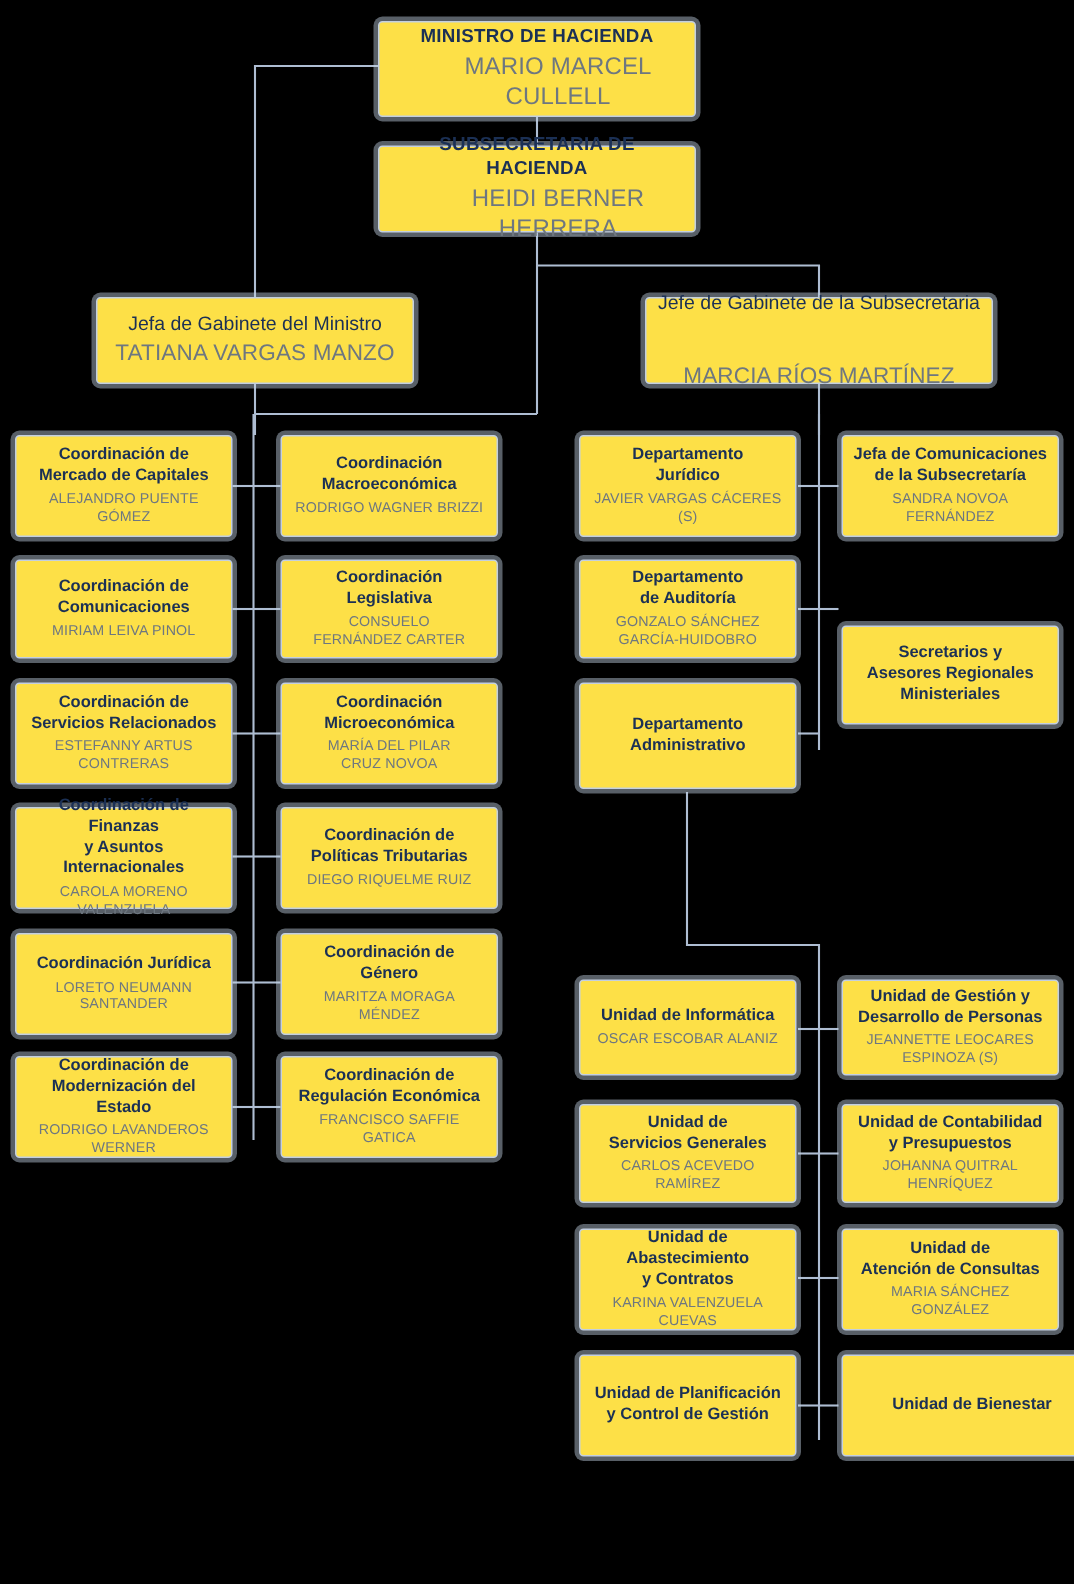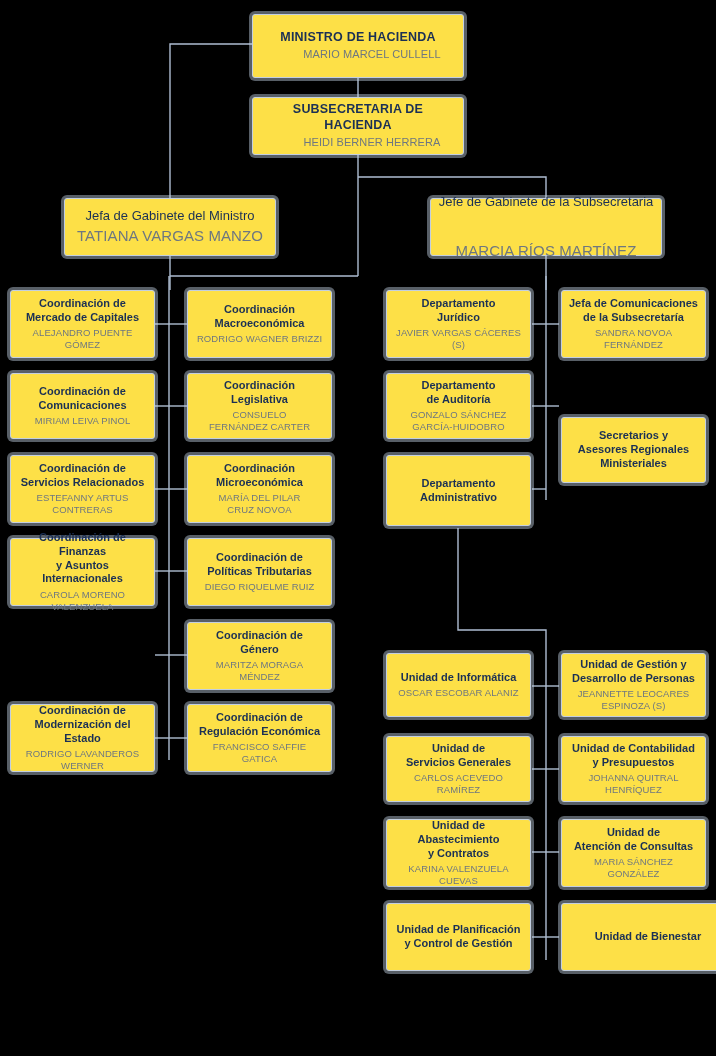--- a/index.html
+++ b/index.html
@@ -50,21 +50,21 @@
     line-height: 1.25;
   }
   .node .person {
     color: #6e7780;
     line-height: 1.25;
     margin-top: 3px;
     letter-spacing: 0.1px;
   }
   
   .tier-top .title { font-size: 12.5px; letter-spacing: 0.2px; }
-  .tier-top .person { font-size: 11px; margin-left: 28px; }
+  .tier-top .person { font-size: 16px; margin-left: 28px; }
 
   .tier-cabinet .title { font-size: 13px; font-weight: normal; }
   .tier-cabinet .person { font-size: 15px; }
 
   .tier-unit .title { font-size: 11px; }
   .tier-unit .person { font-size: 9.5px; }
 </style>
 </head>
 <body>
 
@@ -156,20 +156,24 @@
   <div class="node tier-unit" style="left:10px; top:455px; width:145px; height:68px;">
     <div class="title">Coordinación de<br>Servicios Relacionados</div>
     <div class="person">ESTEFANNY ARTUS<br>CONTRERAS</div>
   </div>
 
   <div class="node tier-unit" style="left:10px; top:538px; width:145px; height:68px;">
     <div class="title">Coordinación de Finanzas<br>y Asuntos Internacionales</div>
     <div class="person">CAROLA MORENO<br>VALENZUELA</div>
   </div>
 
+  <div class="node tier-unit" style="left:10px; top:622px; width:145px; height:68px;">
+    <div class="title">Coordinación Jurídica</div>
+    <div class="person">LORETO NEUMANN<br>SANTANDER</div>
+  </div>
 
   <div class="node tier-unit" style="left:10px; top:704px; width:145px; height:68px;">
     <div class="title">Coordinación de<br>Modernización del Estado</div>
     <div class="person">RODRIGO LAVANDEROS<br>WERNER</div>
   </div>
 
   <div class="node tier-unit" style="left:187px; top:290px; width:145px; height:68px;">
     <div class="title">Coordinación<br>Macroeconómica</div>
     <div class="person">RODRIGO WAGNER BRIZZI</div>
   </div>

